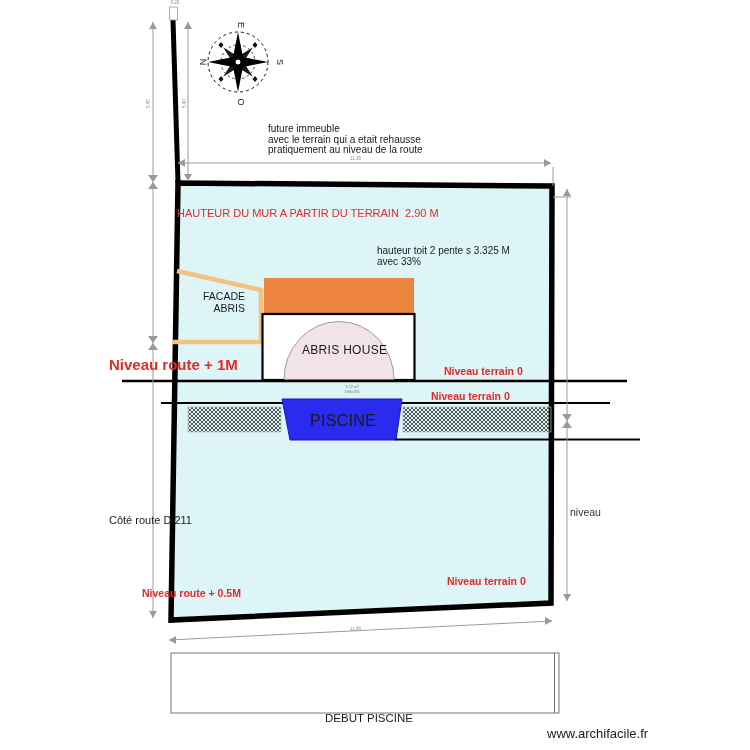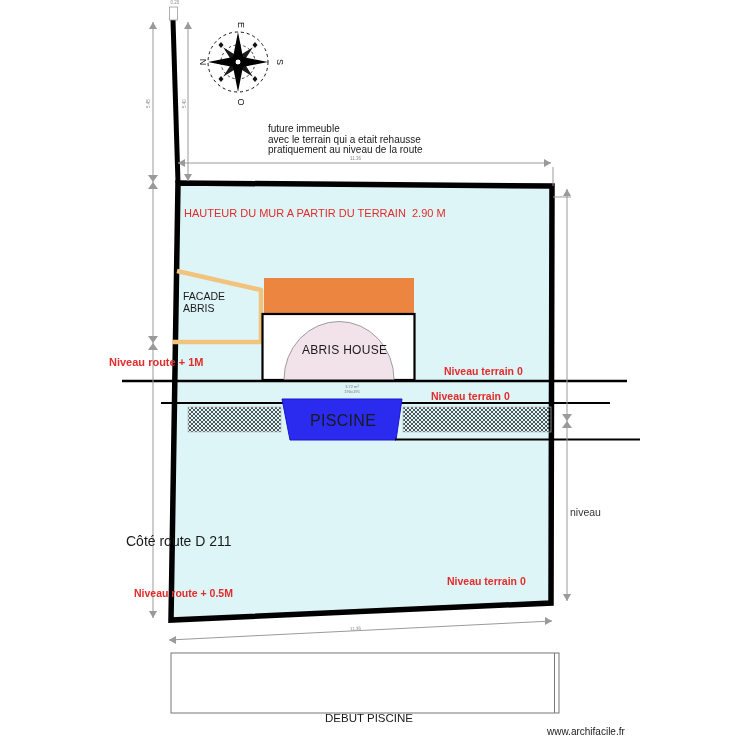--- a/index.html
+++ b/index.html
@@ -92,50 +92,52 @@
     <text x="277" y="62" font-size="9" text-anchor="middle" transform="rotate(90 277 62)">S</text>
     <text x="238" y="102" font-size="9" text-anchor="middle" transform="rotate(90 238 102)">O</text>
     <text x="200" y="62" font-size="9" text-anchor="middle" transform="rotate(90 200 62)">N</text>
   </g>
 </svg>
 
 <div class="lbl" style="left:268px;top:124px;font-size:10px;line-height:10.5px;">future immeuble
 avec le terrain qui a etait rehausse
 pratiquement au niveau de la route</div>
 
-<div class="lbl red" style="left:184px;top:207px;font-size:11px;white-space:pre;">HAUTEUR DU MUR A PARTIR DU TERRAIN  2.90 M</div>
+<div class="lbl red" style="left:177px;top:207px;font-size:11px;white-space:pre;">HAUTEUR DU MUR A PARTIR DU TERRAIN  2.90 M</div>
 
+<div class="lbl" style="left:377px;top:245px;font-size:10px;line-height:11px;">hauteur toit 2 pente s 3.325 M
+avec 33%</div>
 
-<div class="lbl" style="left:183px;top:291px;width:62px;text-align:left;font-size:10.5px;line-height:11.5px;">FACADE
+<div class="lbl" style="left:183px;top:291px;width:62px;text-align:right;font-size:10.5px;line-height:11.5px;">FACADE
 ABRIS</div>
 
 <div class="lbl" style="left:302px;top:343px;font-size:12px;letter-spacing:0.3px;">ABRIS HOUSE</div>
 
 <div class="lbl tiny" style="left:330px;top:385px;width:44px;text-align:center;font-size:4px;line-height:4.5px;color:#777;">3.72 m²
 190x195</div>
 
 <div class="lbl" style="left:310px;top:412px;font-size:16px;letter-spacing:0.3px;">PISCINE</div>
 
-<div class="lbl red bold" style="left:109px;top:356px;font-size:11px;">Niveau route + 1M</div>
+<div class="lbl red bold" style="left:109px;top:356px;font-size:15px;">Niveau route + 1M</div>
 
 <div class="lbl red bold" style="left:444px;top:365px;font-size:10.5px;">Niveau terrain 0</div>
 
 <div class="lbl red bold" style="left:431px;top:390px;font-size:10.5px;">Niveau terrain 0</div>
 
 <div class="lbl red bold" style="left:447px;top:575px;font-size:10.5px;">Niveau terrain 0</div>
 
-<div class="lbl red bold" style="left:134px;top:587px;font-size:10.5px;">Niveau route + 0.5M</div>
+<div class="lbl red bold" style="left:142px;top:587px;font-size:10.5px;">Niveau route + 0.5M</div>
 
-<div class="lbl" style="left:126px;top:514px;font-size:14px;margin-top:19px;">Côté route D 211</div>
+<div class="lbl" style="left:109px;top:514px;font-size:11px;">Côté route D 211</div>
 
 <div class="lbl" style="left:570px;top:506px;font-size:10.5px;color:#333;">niveau</div>
 
 <div class="lbl" style="left:325px;top:712px;font-size:11.5px;">DEBUT PISCINE</div>
 
-<div class="lbl" style="left:547px;top:726px;font-size:10px;">www.archifacile.fr</div>
+<div class="lbl" style="left:547px;top:726px;font-size:13px;">www.archifacile.fr</div>
 
 <div class="lbl tiny" style="left:163px;top:0px;width:24px;text-align:center;">0.20</div>
 <div class="lbl tiny" style="left:146px;top:108px;transform:rotate(-90deg);transform-origin:0 0;">5.45</div>
 <div class="lbl tiny" style="left:182px;top:108px;transform:rotate(-90deg);transform-origin:0 0;">5.40</div>
 <div class="lbl tiny" style="left:350px;top:156px;">11.36</div>
 <div class="lbl tiny" style="left:350px;top:626px;transform:rotate(-2.5deg);">11.36</div>
 
 </div>
 
 </body></html>

